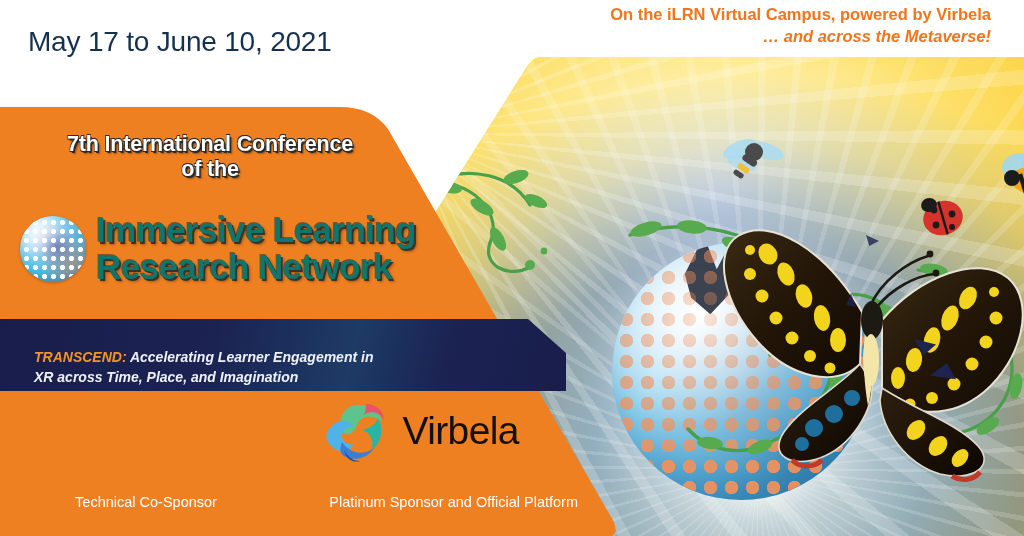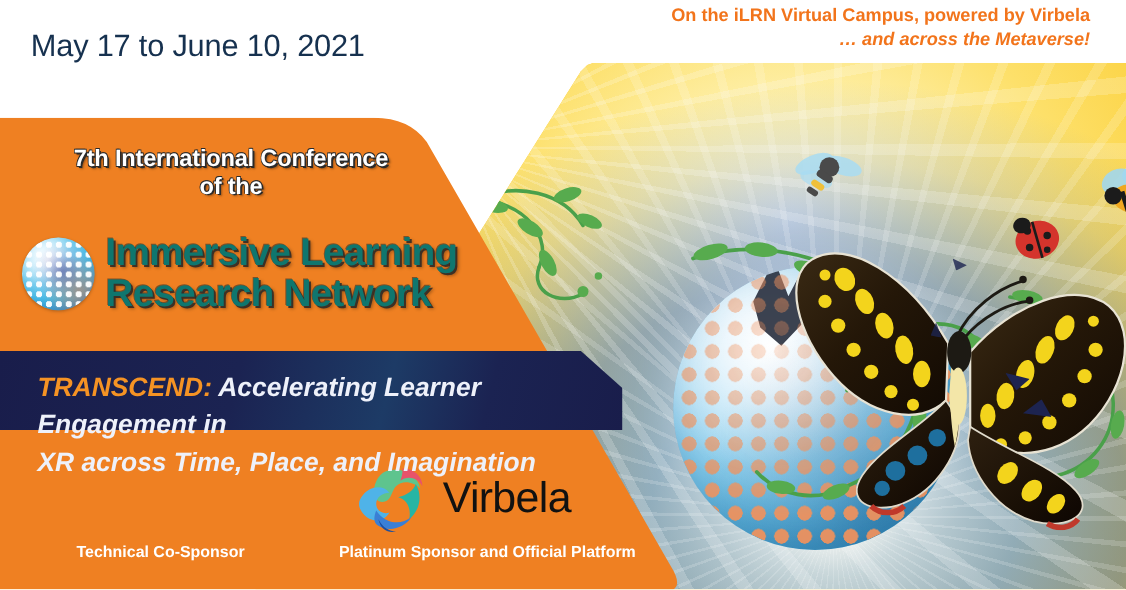--- a/index.html
+++ b/index.html
@@ -186,49 +186,49 @@
     position:absolute; left:0; top:319px;
     width:566px; height:72px;
     background: linear-gradient(104deg, #191d4b 0%, #1b2352 38%, #1d3b66 62%, #1b2352 78%, #191d4b 100%);
     clip-path: polygon(0 0, 528px 0, 566px 34px, 566px 72px, 0 72px);
     z-index:6;
     box-shadow: 0 2px 5px rgba(0,0,0,0.28);
   }
   .theme-text {
     position:absolute; left:0; top:319px;
     width:540px; height:72px;
-    padding:17px 28px 0 34px;
+    padding:29px 28px 0 34px;
     color:#eef1fa; font-style:italic; font-weight:bold;
-    font-size:24px; line-height:1.42;
+    font-size:14px; line-height:1.42;
     z-index:7;
   }
   .theme-text .kw { color:#f59324; }
 
   
   .ieee-block { position:absolute; left:30px; top:424px; z-index:6; }
   .ieee-logo { position:relative; width:232px; height:62px; }
   .ieee-ieee {
     position:absolute; left:2px; top:8px;
     color:#ffffff; font-weight:bold; font-size:24px;
     letter-spacing:0.5px;
   }
   .ieee-soc {
     position:absolute; left:0px; top:32px;
     color:#17275c; font-weight:bold; font-size:25px;
     letter-spacing:-0.5px;
   }
   .ieee-mark { position:absolute; left:78px; top:-6px; width:86px; height:44px; }
   .sponsor-cap {
     position:absolute; color:#ffffff;
-    font-size:14.5px; font-weight:bold;
+    font-size:14.5px; font-weight:normal;
     z-index:6;
   }
   .cap-ieee { left:30px; top:494px; width:232px; text-align:center; }
 
-  .virbela-block { position:absolute; left:322px; top:424px; z-index:6; }
+  .virbela-block { position:absolute; left:322px; top:402px; z-index:6; }
   .virbela-mark { position:relative; width:66px; height:62px; display:inline-block; vertical-align:middle; }
   .virbela-word {
     display:inline-block; vertical-align:middle;
     color:#111111; font-size:39px; font-weight:normal;
     letter-spacing:-0.6px; margin-left:10px; margin-top:-4px;
   }
   .cap-virbela { left:272px; top:494px; width:306px; text-align:right; }
 </style>
 </head>
 <body>

